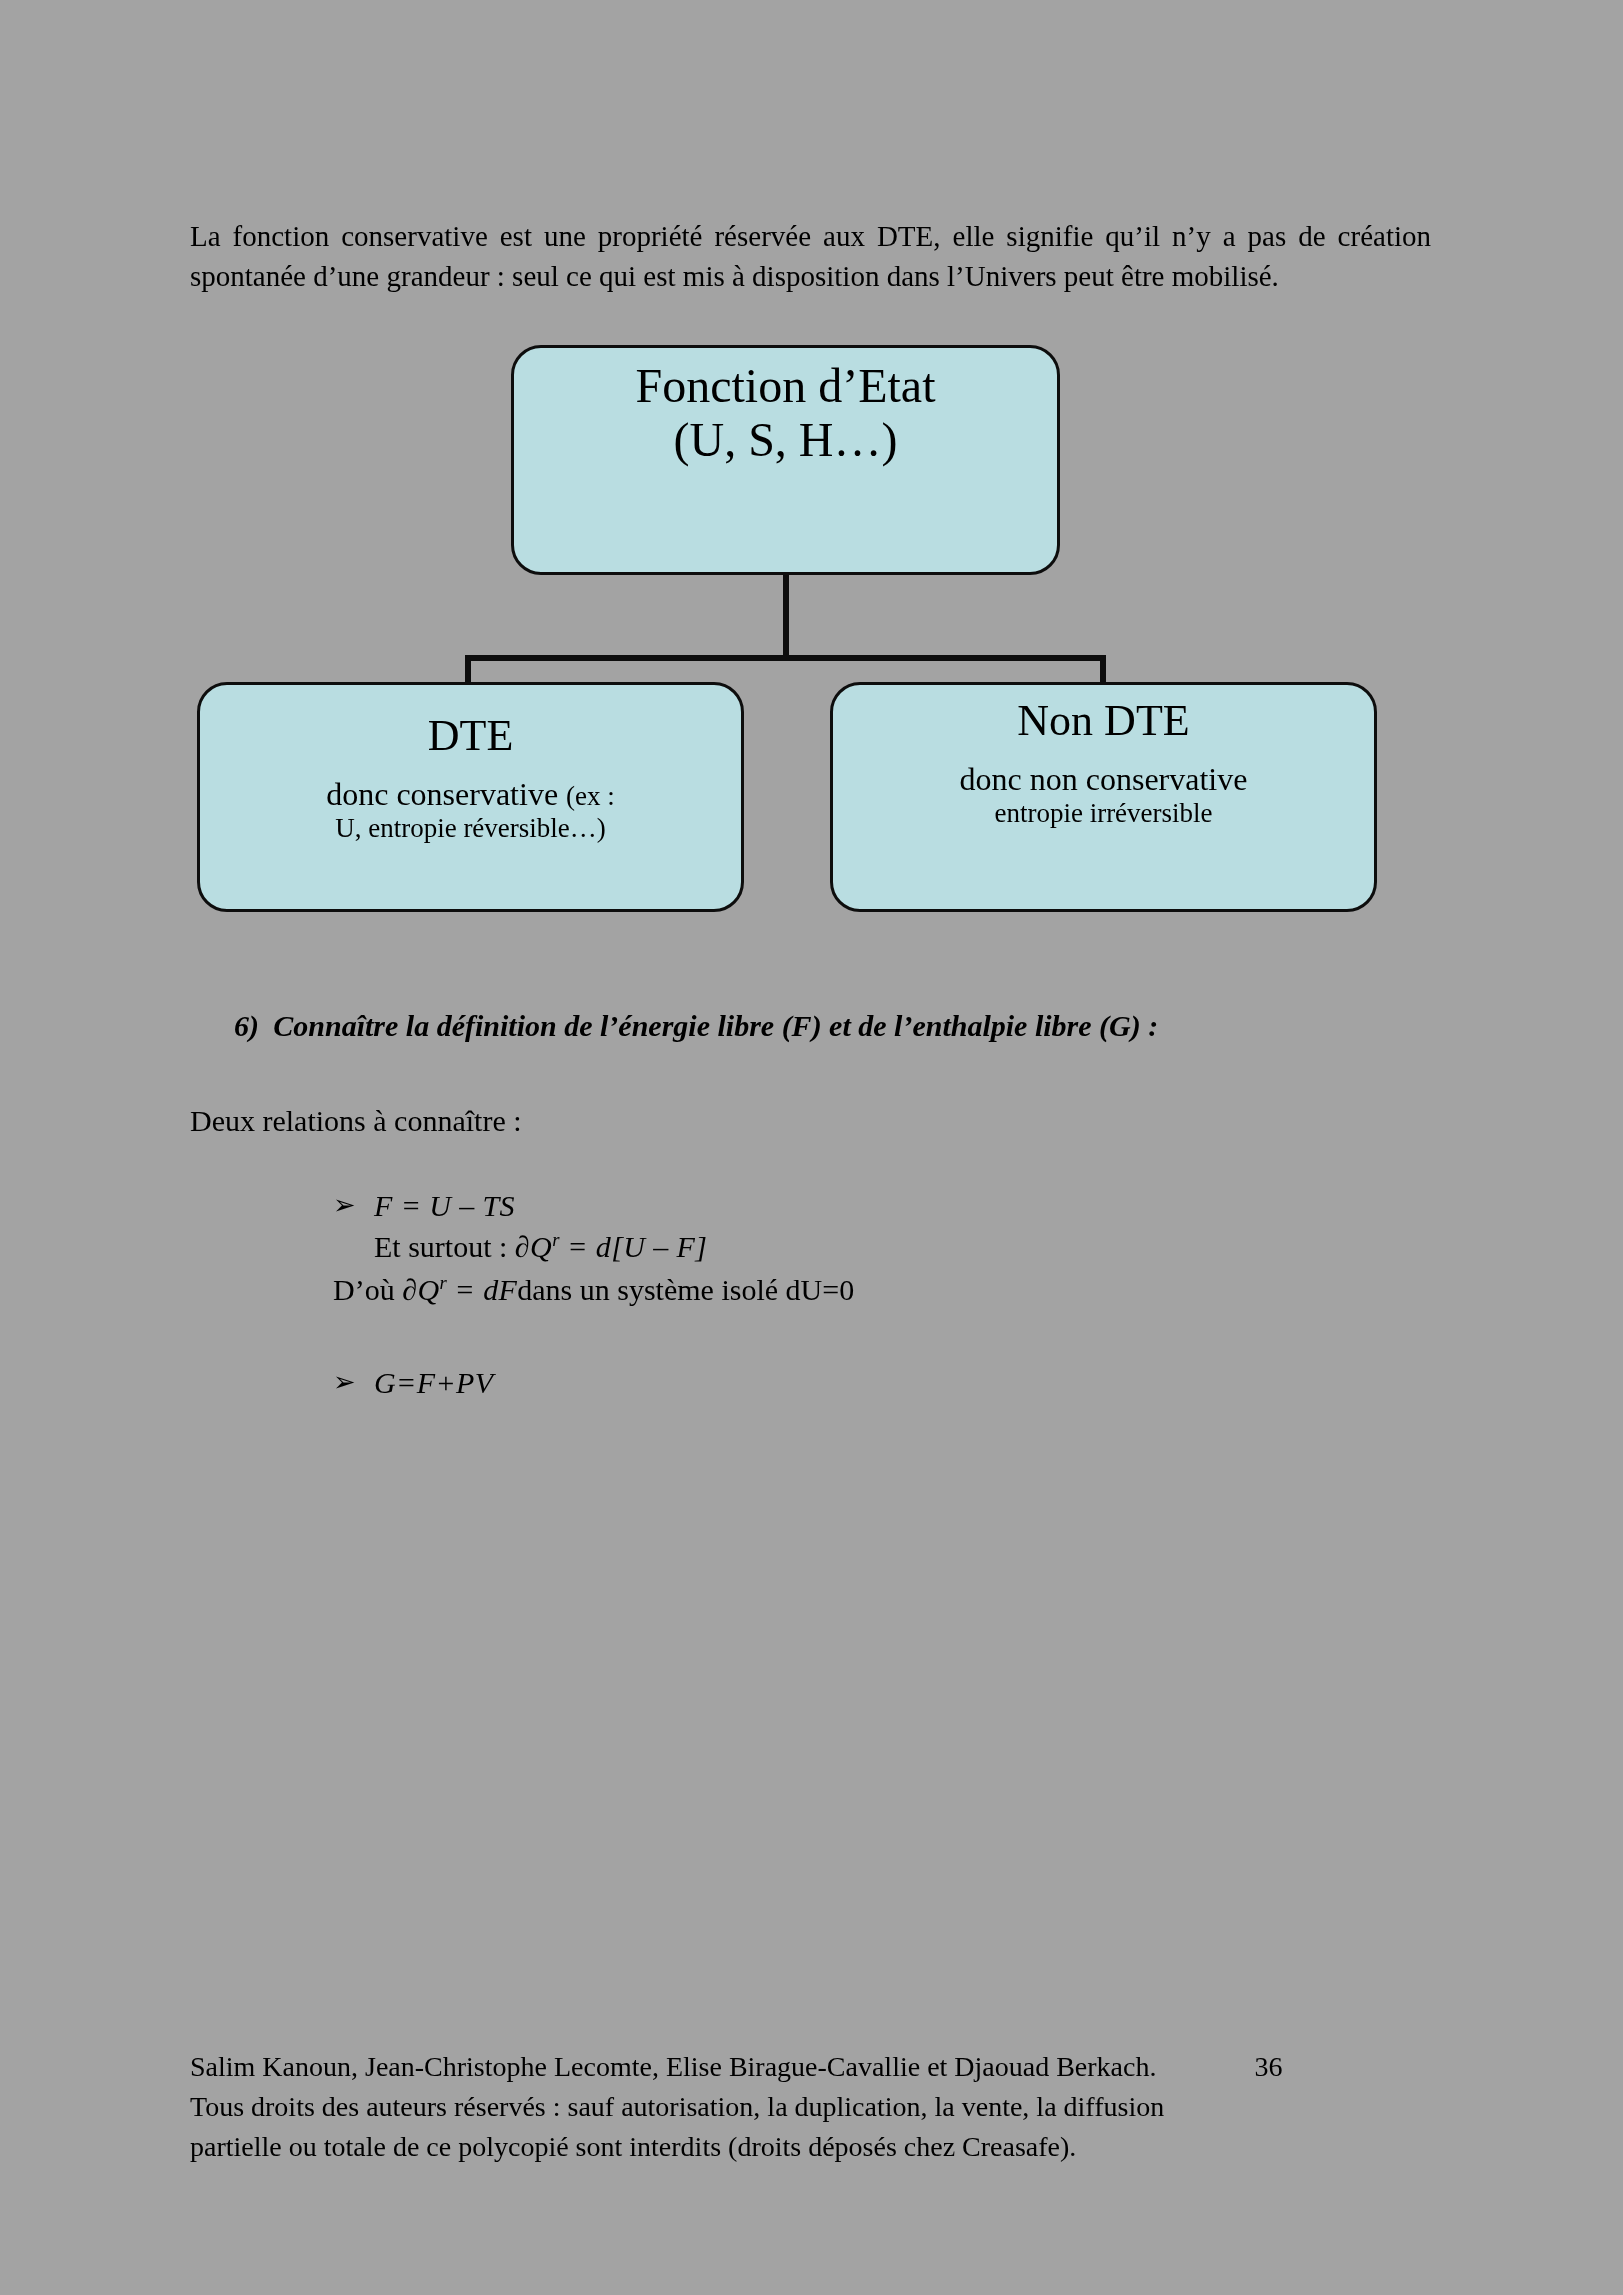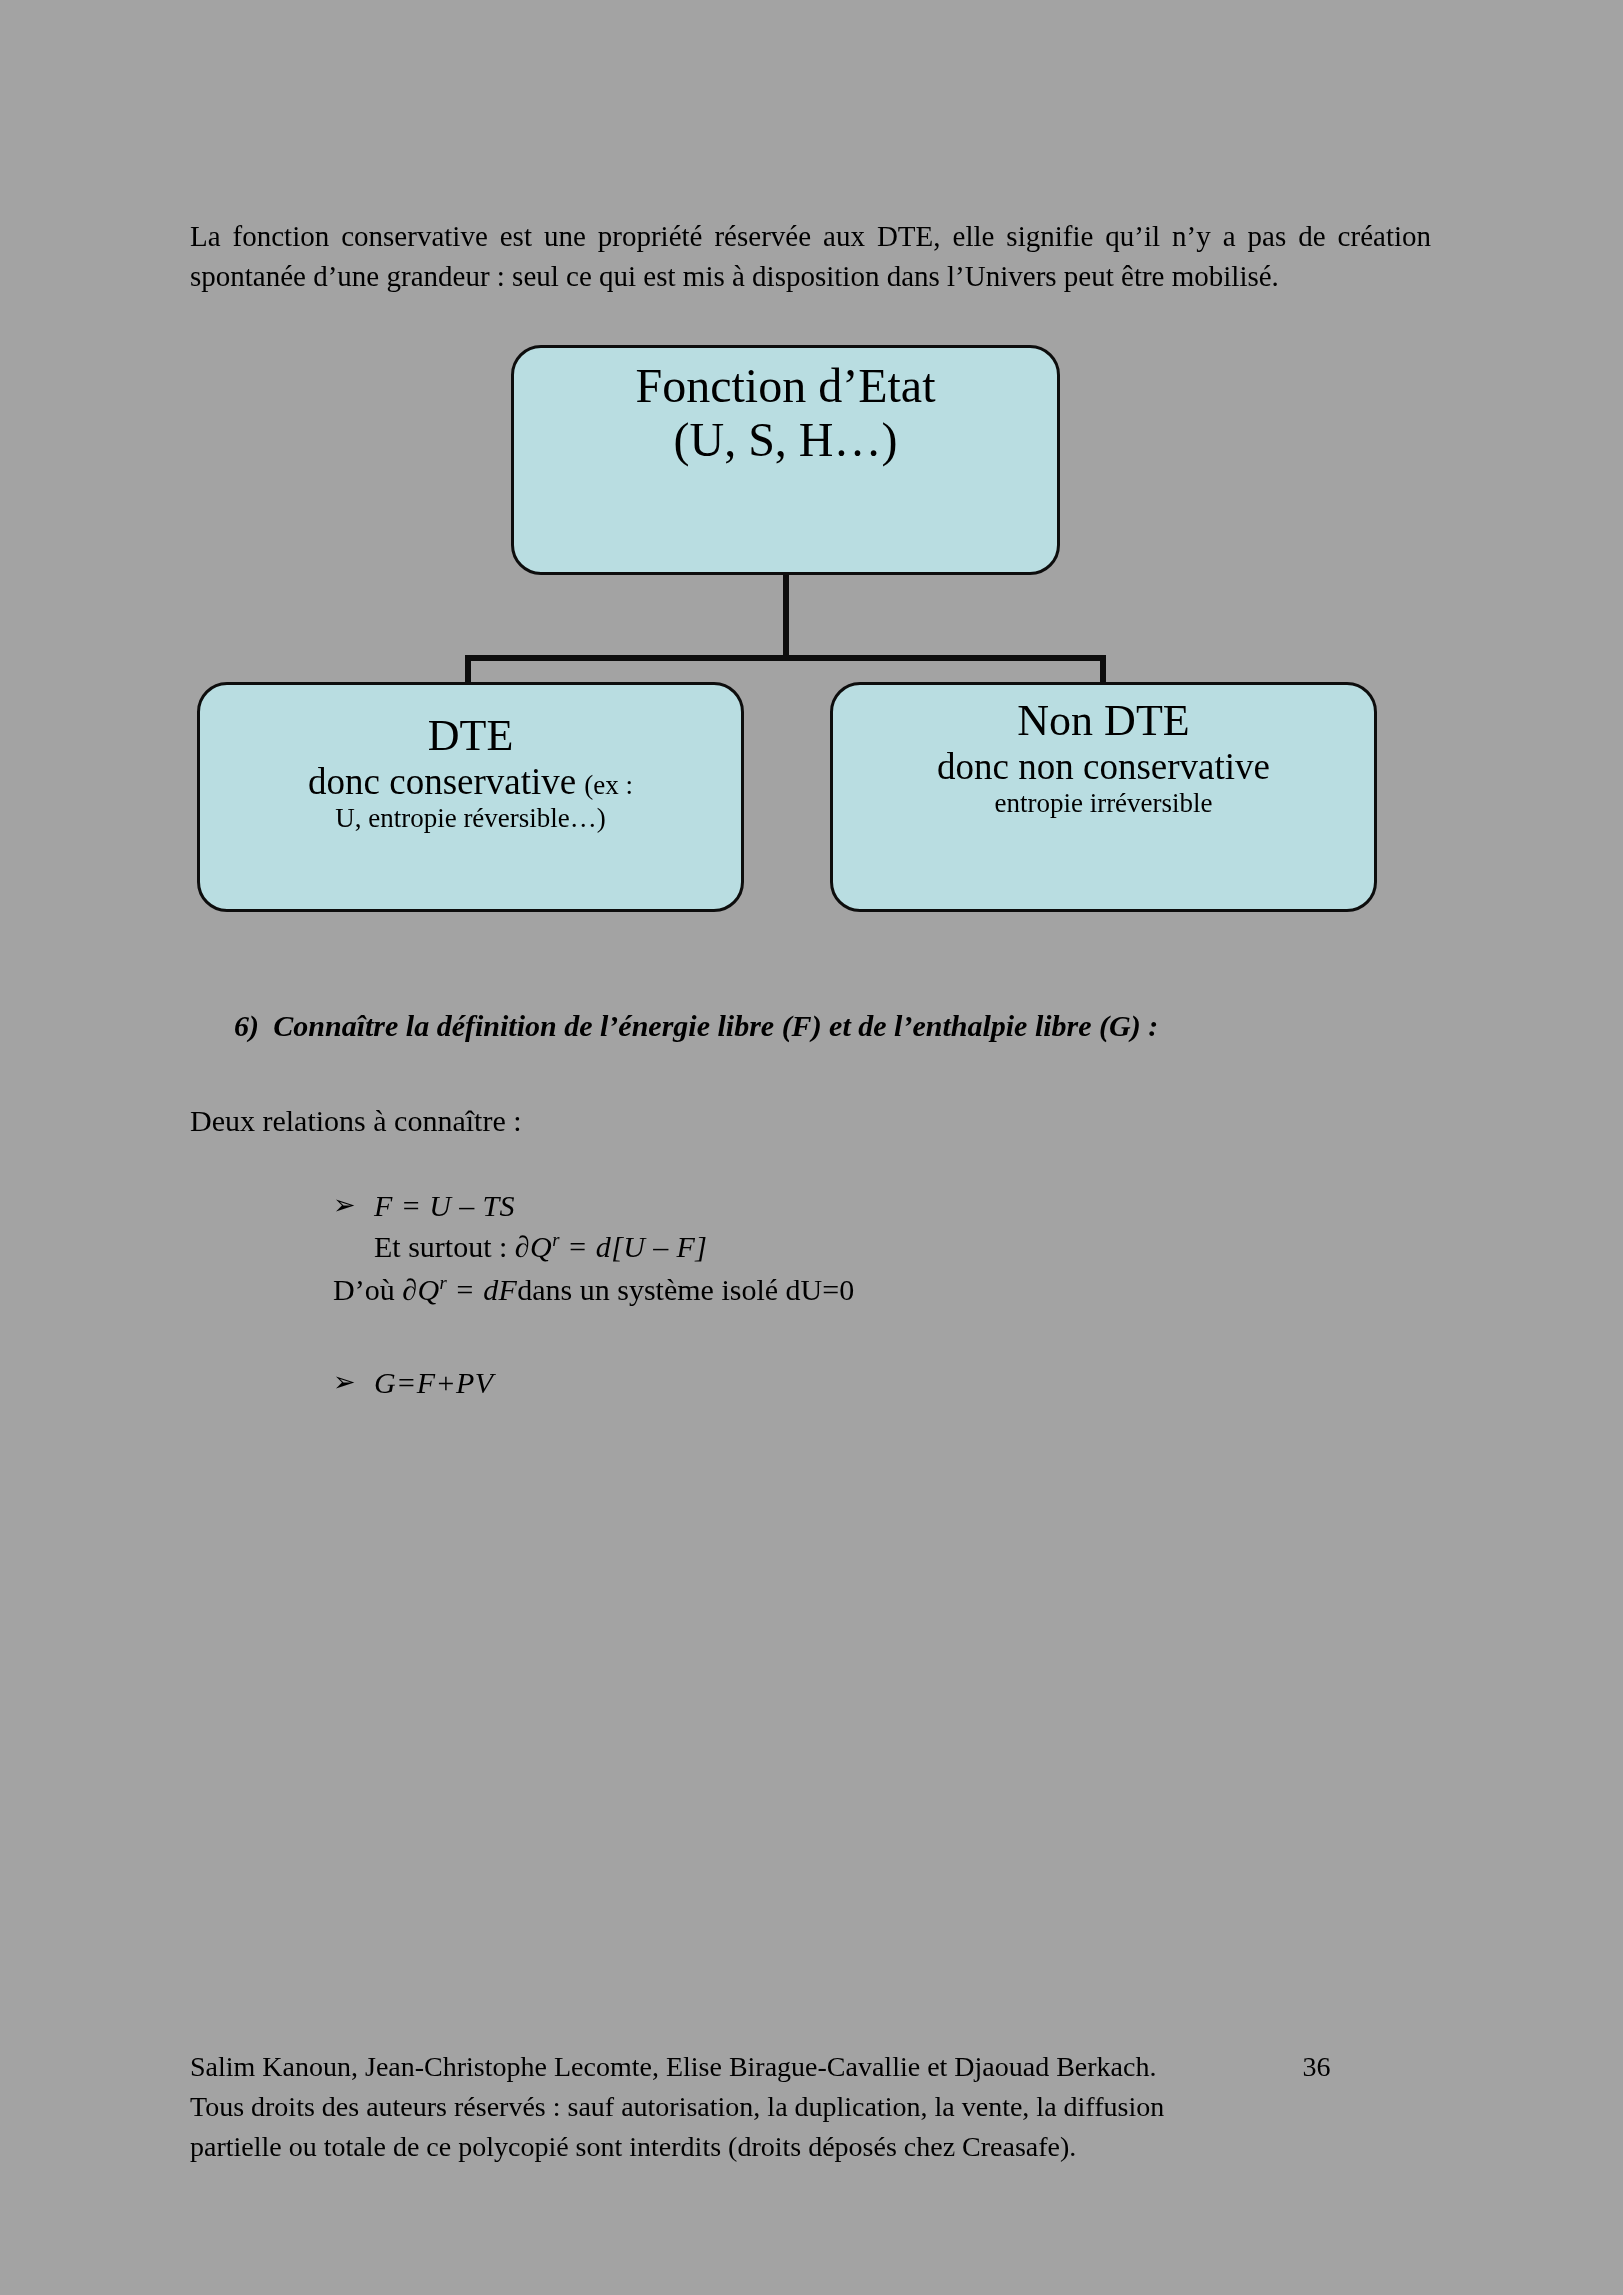--- a/index.html
+++ b/index.html
@@ -84,23 +84,24 @@
     height: 230px;
     justify-content: flex-start;
     padding-top: 11px;
   }
   .node .big {
     font-size: 44px;
     line-height: 1.14;
     white-space: nowrap;
   }
   .node .mid {
-    font-size: 37px;
+    font-size: 32px;
     line-height: 1.12;
     white-space: nowrap;
+    margin-top: 16px;
   }
   .node .small {
     font-size: 27px;
     line-height: 1.16;
     white-space: nowrap;
   }
   .row-inline {
     display: flex;
     align-items: baseline;
     justify-content: center;
@@ -184,21 +185,20 @@
     position: absolute;
     left: 190px;
     top: 2047px;
     width: 1253px;
     font-size: 28px;
     line-height: 1.42;
   }
   .footer-line1 {
     display: flex;
     align-items: baseline;
-    gap: 48px;
   }
   .footer-authors { flex: 0 0 auto; }
   .footer-page {
     margin-left: 98px;
     flex: 0 0 auto;
     text-align: center;
   }
 </style>
 </head>
 <body>

